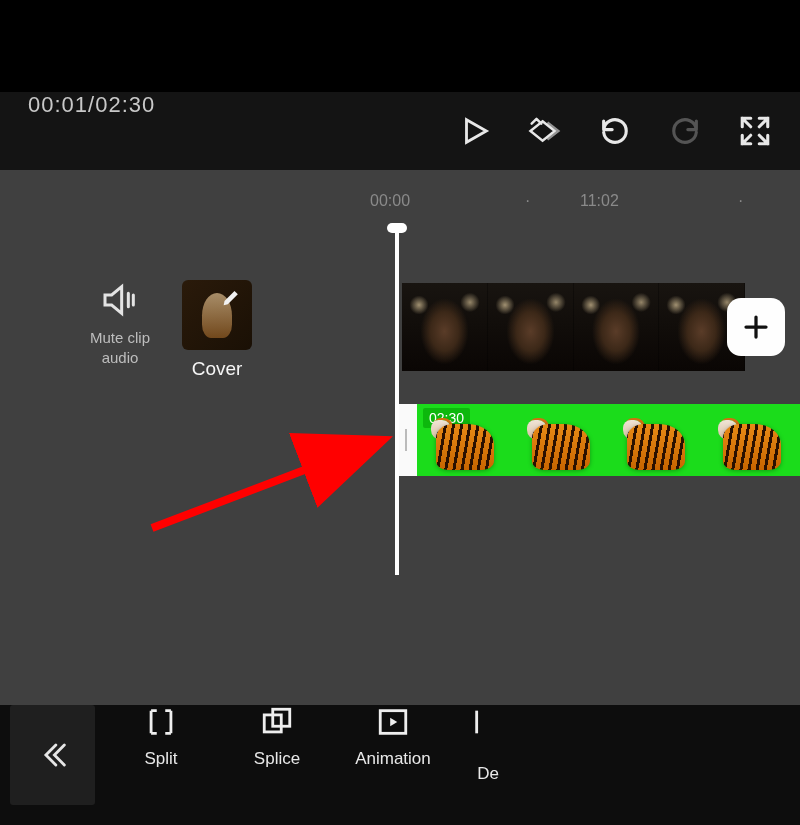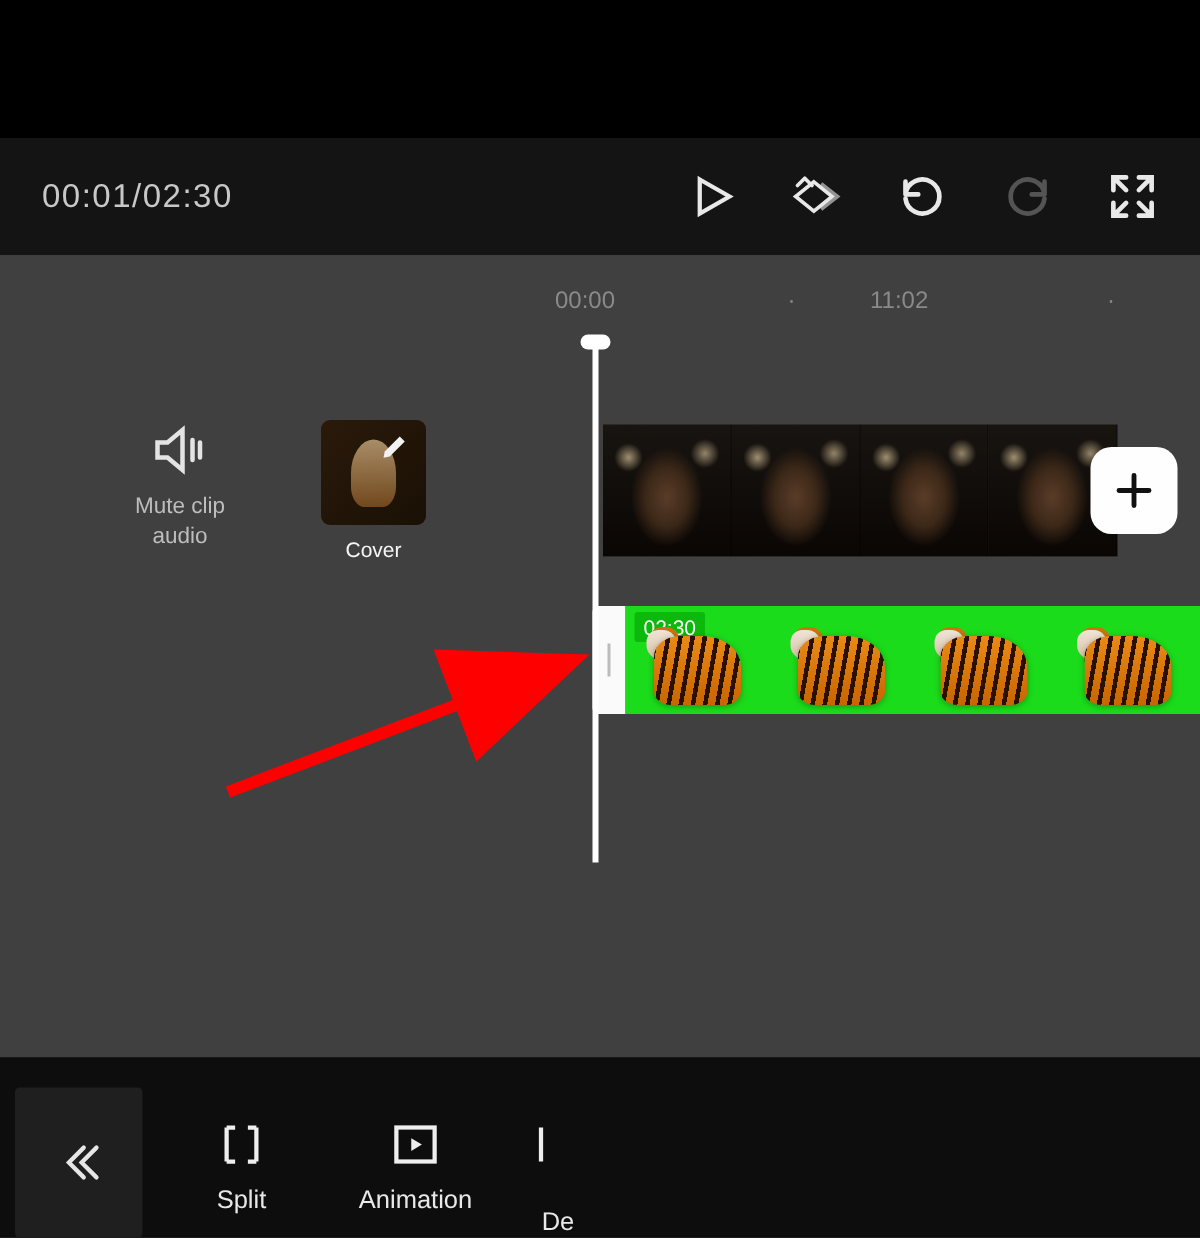--- a/index.html
+++ b/index.html
@@ -18,21 +18,20 @@
       height: 92px;
       background: #000;
     }
     .control-bar {
       position: absolute;
       top: 92px;
       left: 0; right: 0;
       height: 78px;
       background: #141414;
       display: flex;
-      align-items: center;
       padding: 0 28px;
     }
     .time-display {
       font-size: 22px;
       color: #c8c8c8;
       letter-spacing: 1px;
       flex: 0 0 auto;
     }
     .control-buttons {
       margin-left: auto;
@@ -70,42 +69,42 @@
     .tick00 { left: 370px; }
     .tickdot1 { left: 525px; }
     .tick02 { left: 580px; }
     .tickdot2 { left: 738px; }
 
     .side-controls {
       position: absolute;
       top: 110px;
       left: 90px;
       display: flex;
-      gap: 64px;
+      gap: 32px;
       align-items: flex-start;
     }
     .side-item {
       display: flex;
       flex-direction: column;
       align-items: center;
       gap: 8px;
       cursor: pointer;
     }
     .side-item .ico { width: 40px; height: 40px; display:flex; align-items:center; justify-content:center; }
     .side-item .lab { font-size: 15px; color: #bdbdbd; text-align:center; line-height:1.3; }
     .cover-thumb {
       width: 70px; height: 70px;
       background: linear-gradient(135deg,#2a1a0a,#1a1005);
       border-radius: 6px;
       display:flex; align-items:center; justify-content:center;
       position:relative;
     }
     .cover-thumb svg { position:absolute; top:6px; right:10px; }
     .cover-thumb .fig { width:30px;height:45px; background:linear-gradient(#ffdca8,#a86b2a); border-radius:50% 50% 30% 30%; opacity:.6;}
-    .cover-lab { font-size:14px; color:#f5f5f5; margin-top:6px; text-align:center;}
+    .cover-lab { font-size:19px; color:#f5f5f5; margin-top:6px; text-align:center;}
 
     .track1 {
       position: absolute;
       top: 113px;
       left: 402px;
       right: 55px;
       height: 88px;
       background: #2a2420;
       overflow:hidden;
       display:flex;
@@ -201,21 +200,21 @@
       width:260px;height:120px;
       pointer-events:none;
     }
 
     .bottom-toolbar{
       position:absolute;
       left:0;right:0;bottom:0;
       height:120px;
       background:#0d0d0d;
       display:flex;
-      align-items:flex-end;
+      align-items:flex-start;
       padding-left:10px;
     }
     .back-btn{
       width:85px;height:100px;
       background:#1f1f1f;
       border-radius:3px;
       display:flex;align-items:center;justify-content:center;
       cursor:pointer;
     }
     .tools{
@@ -346,20 +345,29 @@
       <div class="ti">
           <svg viewBox="0 0 24 24" fill="none" stroke="#eee" stroke-width="2">
             <path d="M5 4 L5 20 M5 4 L9 4 M5 20 L9 20 M19 4 L19 20 M19 4 L15 4 M19 20 L15 20"></path>
           </svg>
         </div>
       <div class="tl">Split</div>
     </div>
     <div class="tool">
       <div class="ti">
           <svg viewBox="0 0 24 24" fill="none" stroke="#eee" stroke-width="2">
+            <rect x="3" y="7" width="12" height="12"></rect>
+            <rect x="9" y="3" width="12" height="12"></rect>
+          </svg>
+        </div>
+      <div class="tl">Splice</div>
+    </div>
+    <div class="tool">
+      <div class="ti">
+          <svg viewBox="0 0 24 24" fill="none" stroke="#eee" stroke-width="2">
             <rect x="3" y="4" width="18" height="16"></rect>
             <path d="M10 9 L15 12 L10 15 Z" fill="#eee" stroke="none"></path>
           </svg>
         </div>
       <div class="tl">Animation</div>
     </div>
     <div class="tool" style="min-width:50px;gap:25px;">
       <div class="ti">
           <svg viewBox="0 0 24 24" fill="none" stroke="#eee" stroke-width="2">
             <path d="M4 4 L4 20"></path>

